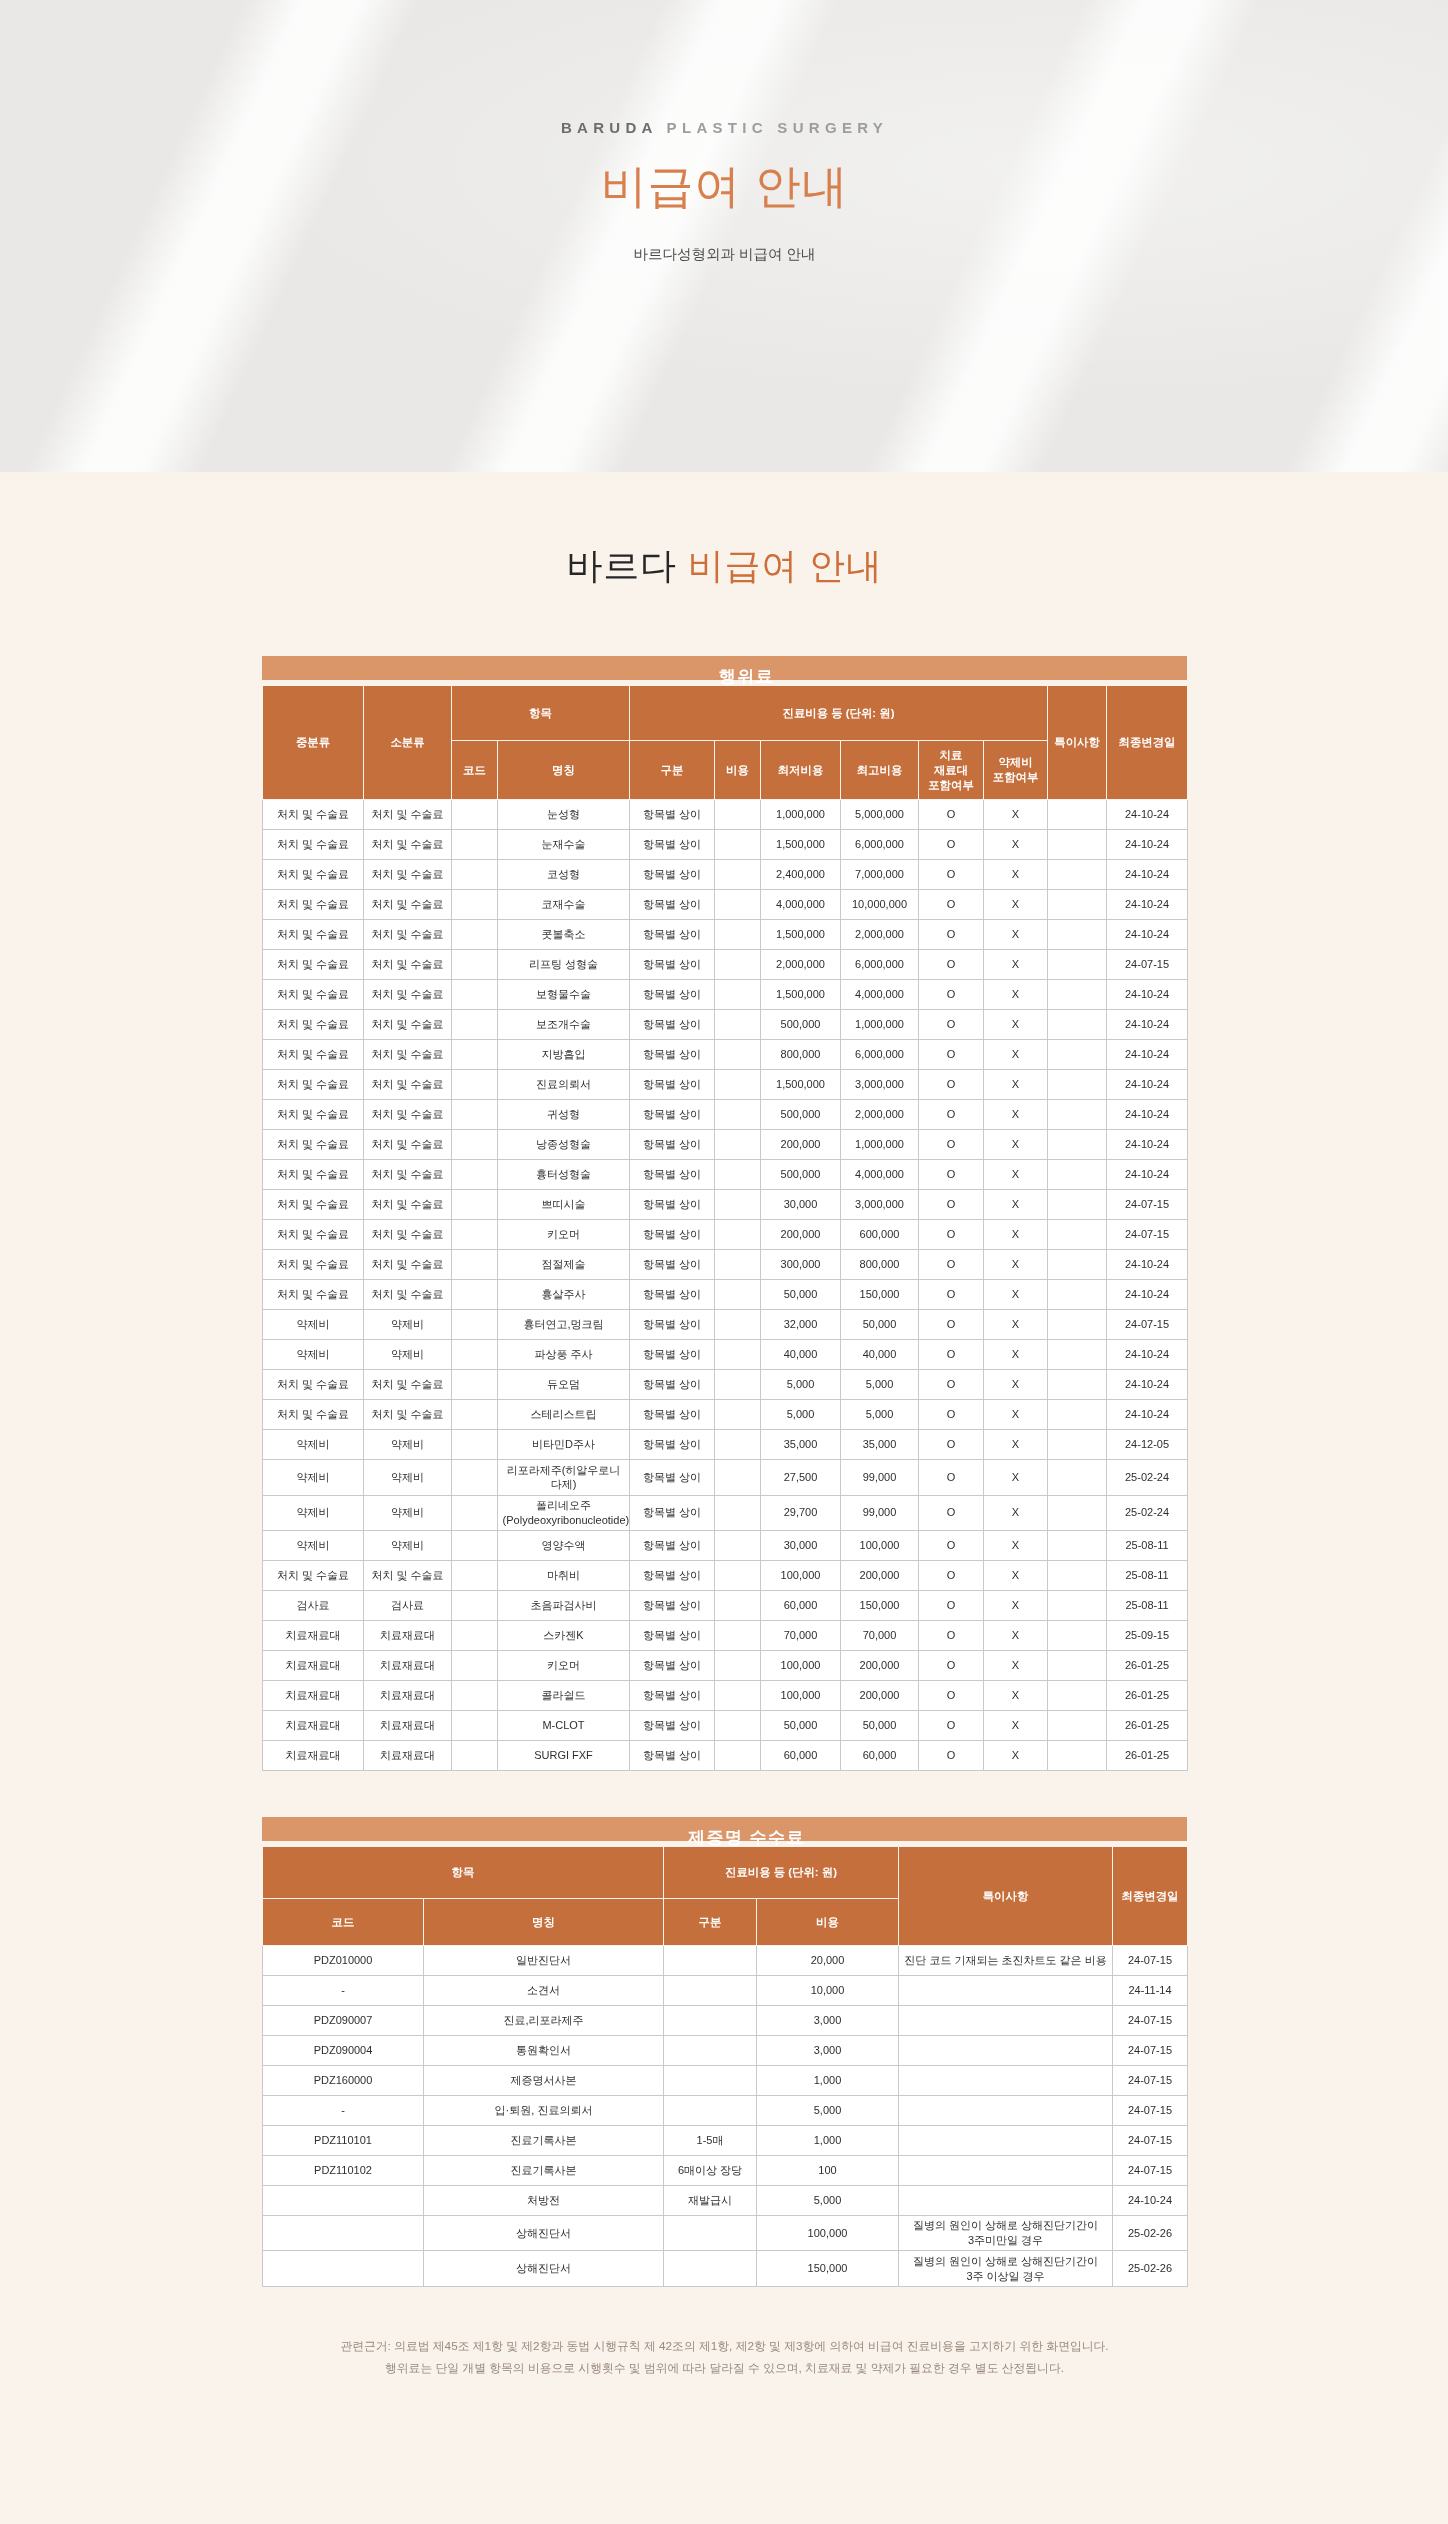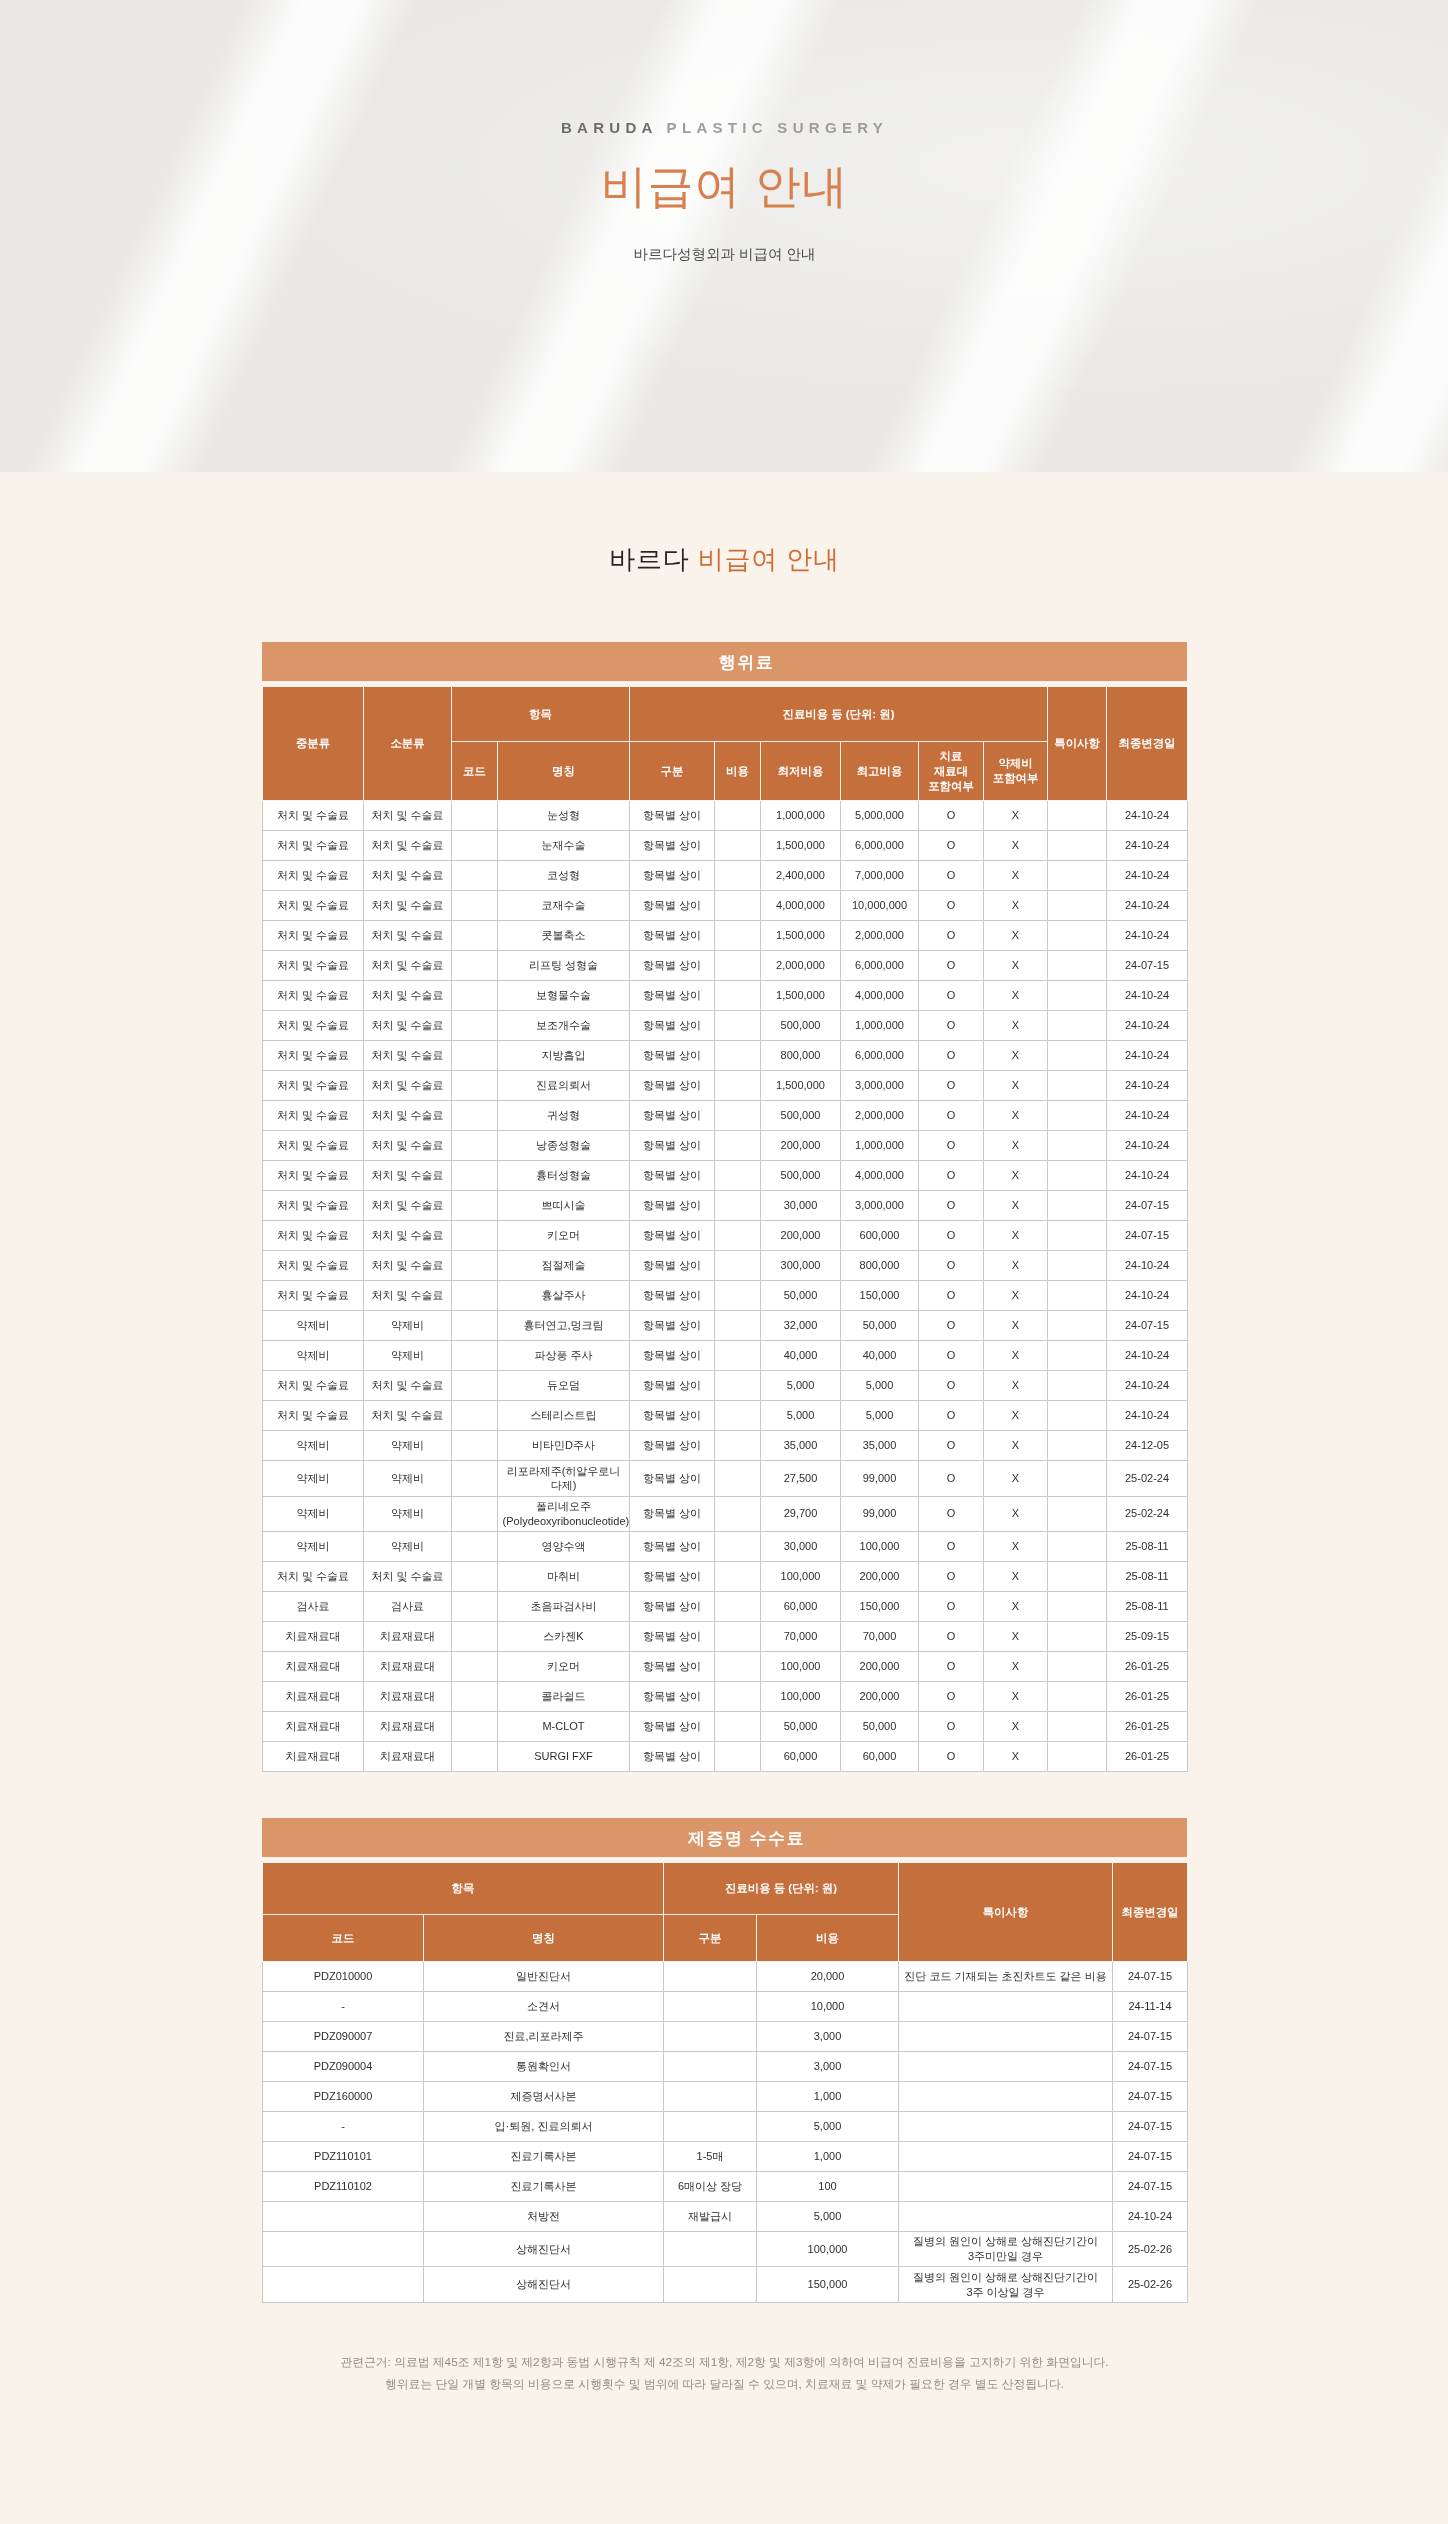--- a/index.html
+++ b/index.html
@@ -37,30 +37,30 @@
     color: #d8804d;
   }
   .hero-subtitle {
     margin-top: 27px;
     font-size: 14.5px; color: #4a4a4a;
   }
   
   .page-title {
     padding-top: 70px;
     text-align: center;
-    font-size: 26px; font-weight: 500; letter-spacing: 0.8px;
+    font-size: 36px; font-weight: 500; letter-spacing: 0.8px;
     color: #262626;
   }
   .page-title .accent { color: #ce6f3a; }
   
   .table-wrap { width: 925px; margin: 0 auto; }
   .t-procedure { margin-top: 65px; }
   .t-certificate { margin-top: 46px; }
   .table-title {
-    height: 39px; line-height: 41px;
+    height: 24px; line-height: 41px;
     background: #da9568;
     color: #ffffff; font-size: 17px; font-weight: bold; letter-spacing: 1.5px;
     text-align: center;
     margin-bottom: 5.3px;
     padding-left: 44px;
   }
   table {
     width: 100%;
     border-collapse: collapse;
     table-layout: fixed;

